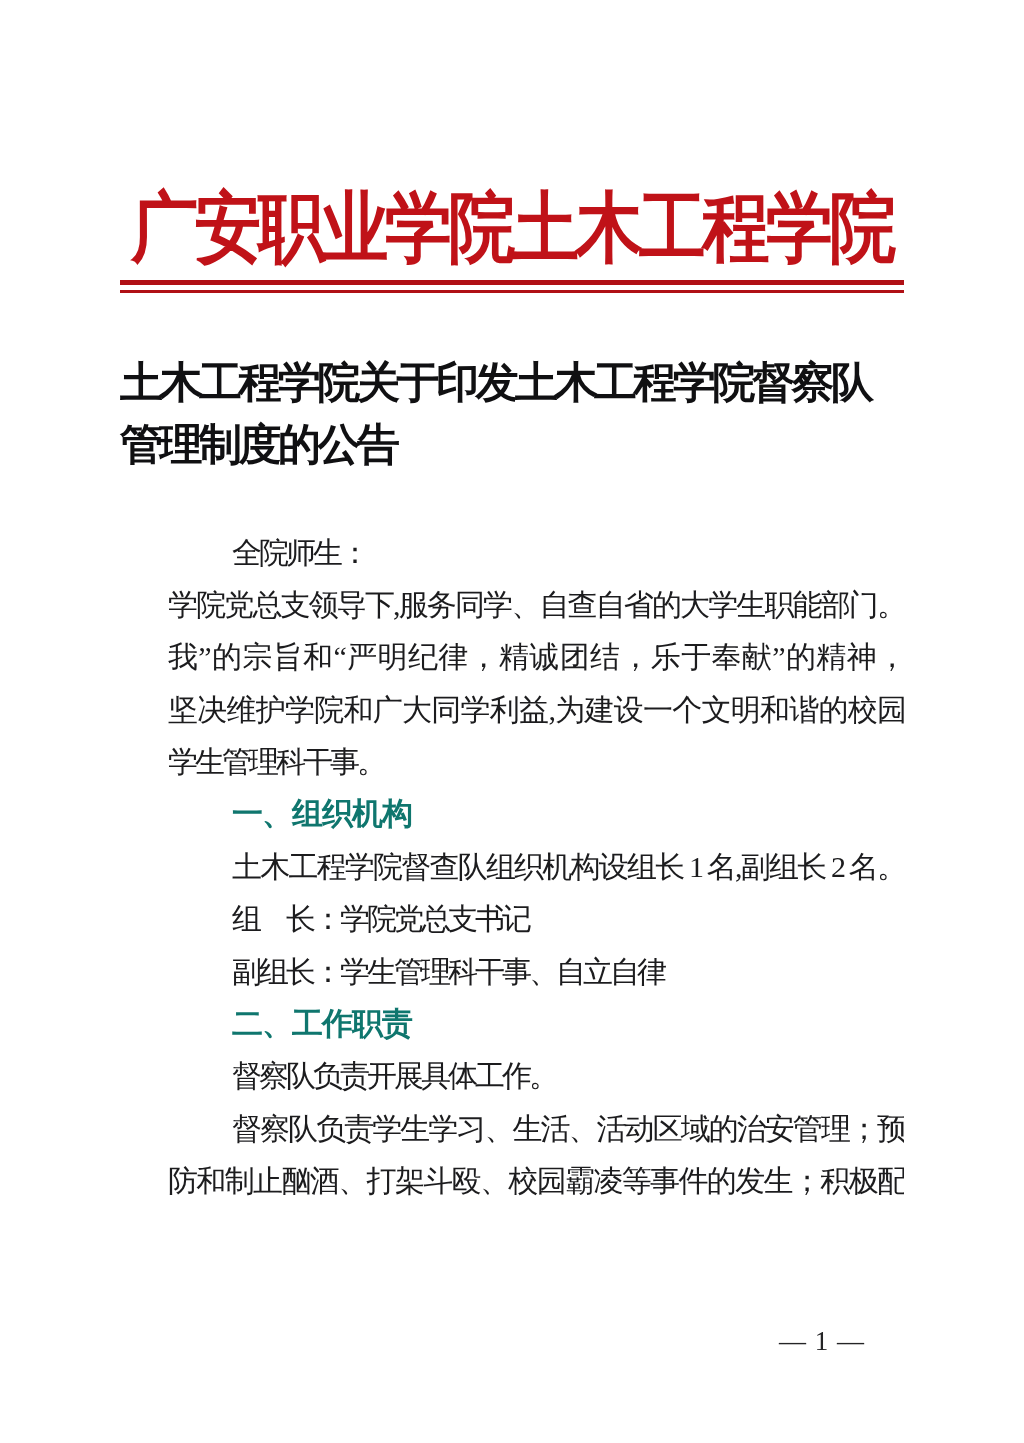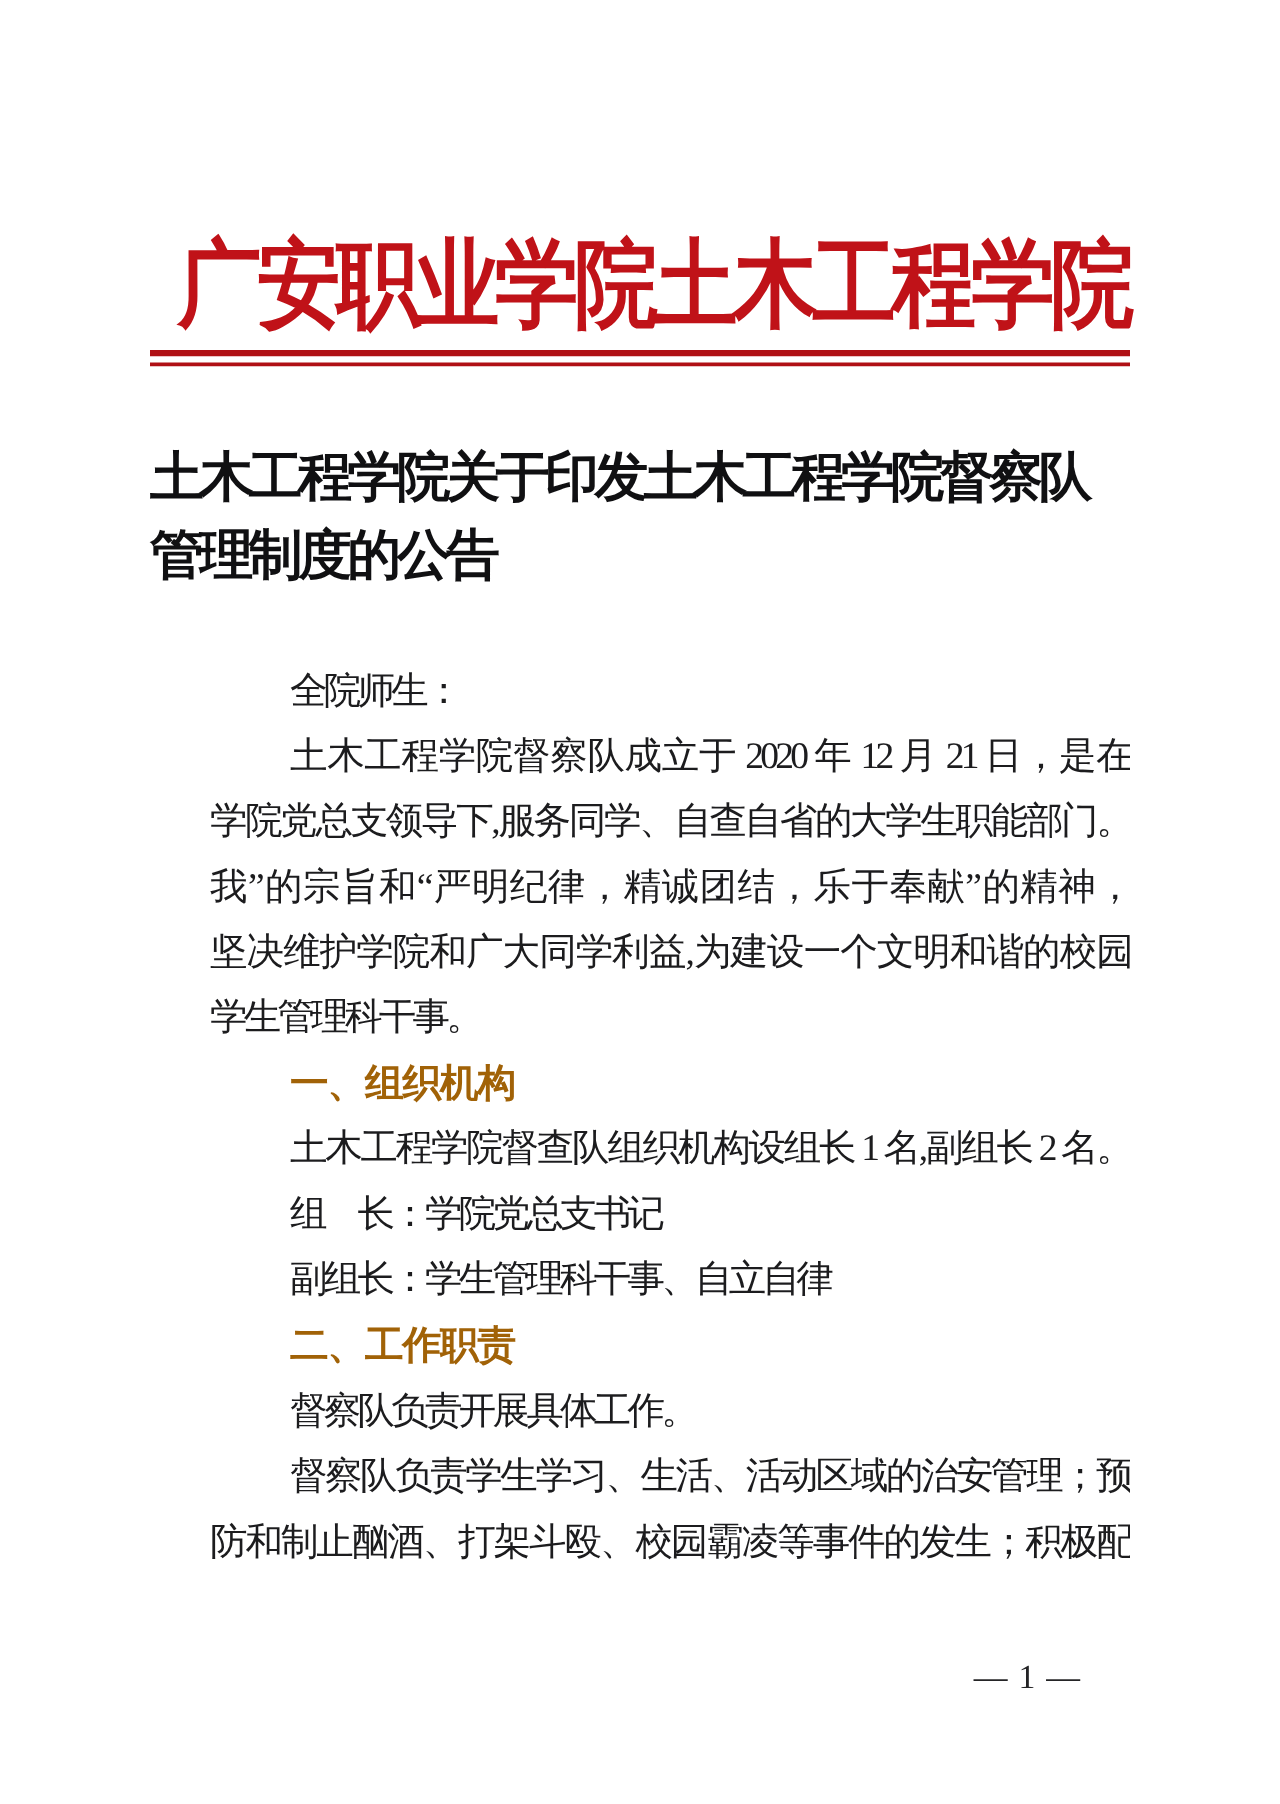--- a/index.html
+++ b/index.html
@@ -10,21 +10,21 @@
     height: 1443px;
     background: #ffffff;
     overflow: hidden;
     font-family: "Liberation Serif", "DejaVu Serif", serif;
   }
   .doc { width: 784px; margin: 0 auto; }
 
   
   .letterhead-wrap {
     padding-top: 200px;
-    text-align: right;
+    text-align: center;
     line-height: 0;
   }
   .letterhead-text {
     display: inline-block;
     font-size: 67px;
     line-height: 67px;
     font-weight: bold;
     color: #c01218;
     letter-spacing: -3.5px;
     white-space: nowrap;
@@ -62,21 +62,21 @@
   .indent { padding-left: 64px; }
   .j {
     text-align: justify;
     text-align-last: justify;
     text-justify: inter-character;
   }
   .h {
     font-family: "Liberation Sans", "DejaVu Sans", sans-serif;
     font-weight: bold;
     font-size: 31px;
-    color: #a16207;
+    color: #0f766e;
     letter-spacing: -1px;
   }
 
   
   .page-num {
     position: absolute;
     top: 1326px;
     right: 159px;
     font-size: 27px;
     line-height: 30px;
@@ -97,21 +97,20 @@
     <div class="rule-thick"></div>
     <div class="rule-thin"></div>
 
     <div class="title">
       <span class="t-line">土木工程学院关于印发土木工程学院督察队</span>
       <span class="t-line">管理制度的公告</span>
     </div>
 
     <div class="body-block">
       <div class="line indent">全院师生：</div>
-      <div class="line indent j">土木工程学院督察队成立于 2020 年 12 月 21 日，是在</div>
       <div class="line j">学院党总支领导下,服务同学、自查自省的大学生职能部门。</div>
       <div class="line j">我”的宗旨和“严明纪律，精诚团结，乐于奉献”的精神，</div>
       <div class="line j">坚决维护学院和广大同学利益,为建设一个文明和谐的校园</div>
       <div class="line">学生管理科干事。</div>
       <div class="line indent h">一、组织机构</div>
       <div class="line indent j">土木工程学院督查队组织机构设组长 1 名,副组长 2 名。</div>
       <div class="line indent">组　长：学院党总支书记</div>
       <div class="line indent">副组长：学生管理科干事、自立自律</div>
       <div class="line indent h">二、工作职责</div>
       <div class="line indent">督察队负责开展具体工作。</div>

